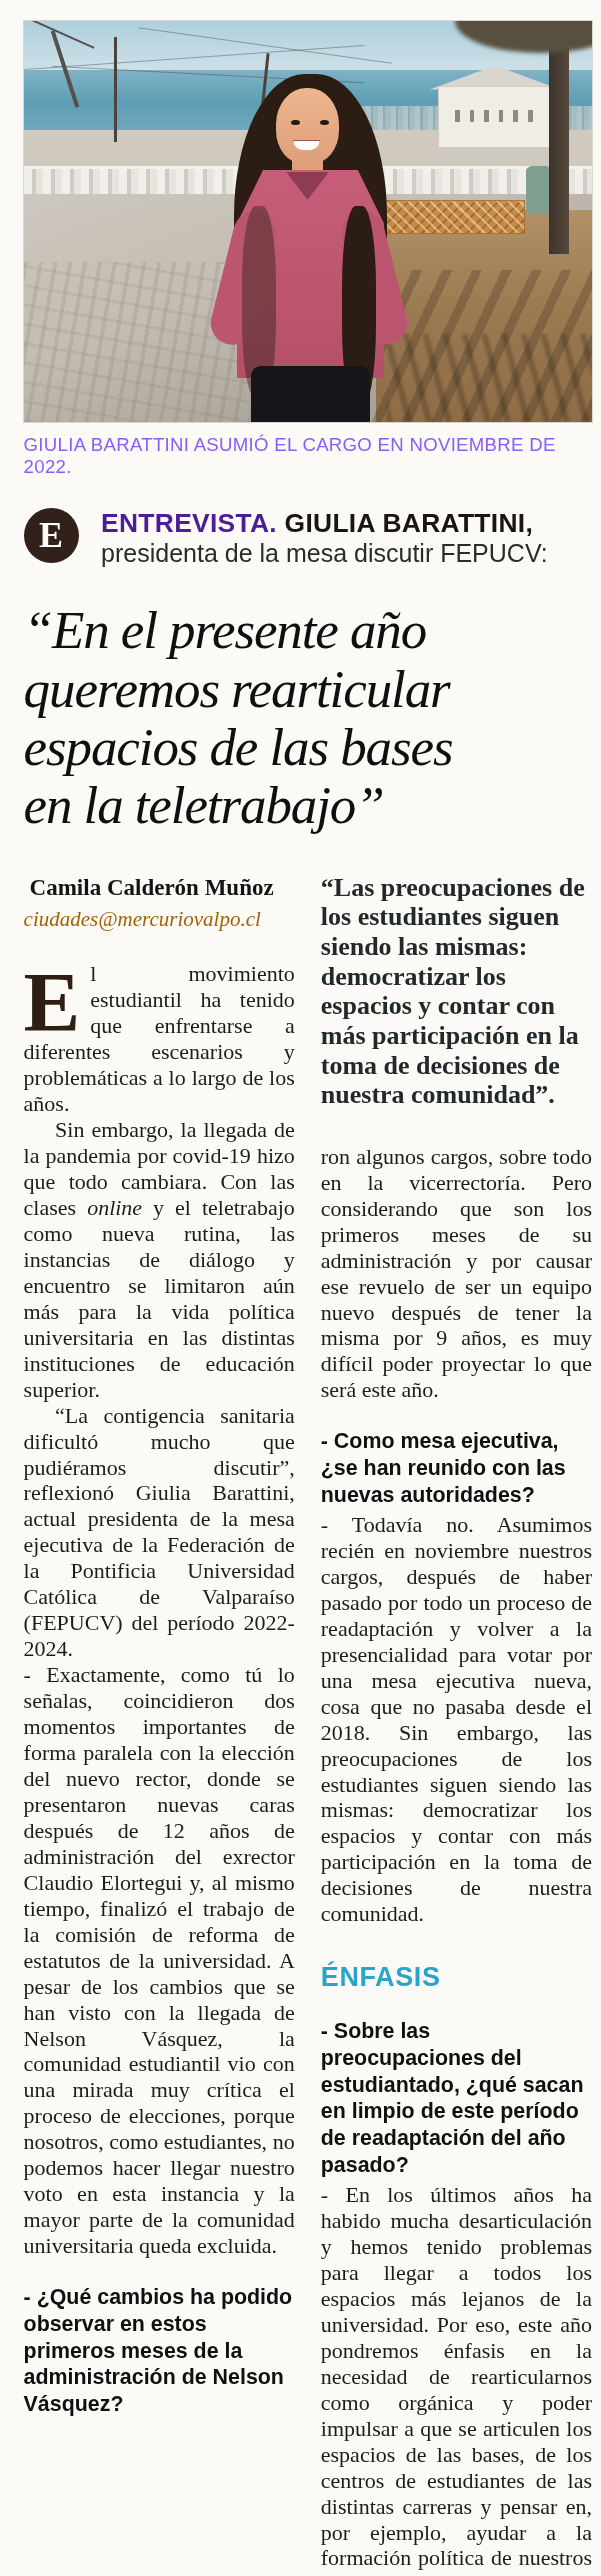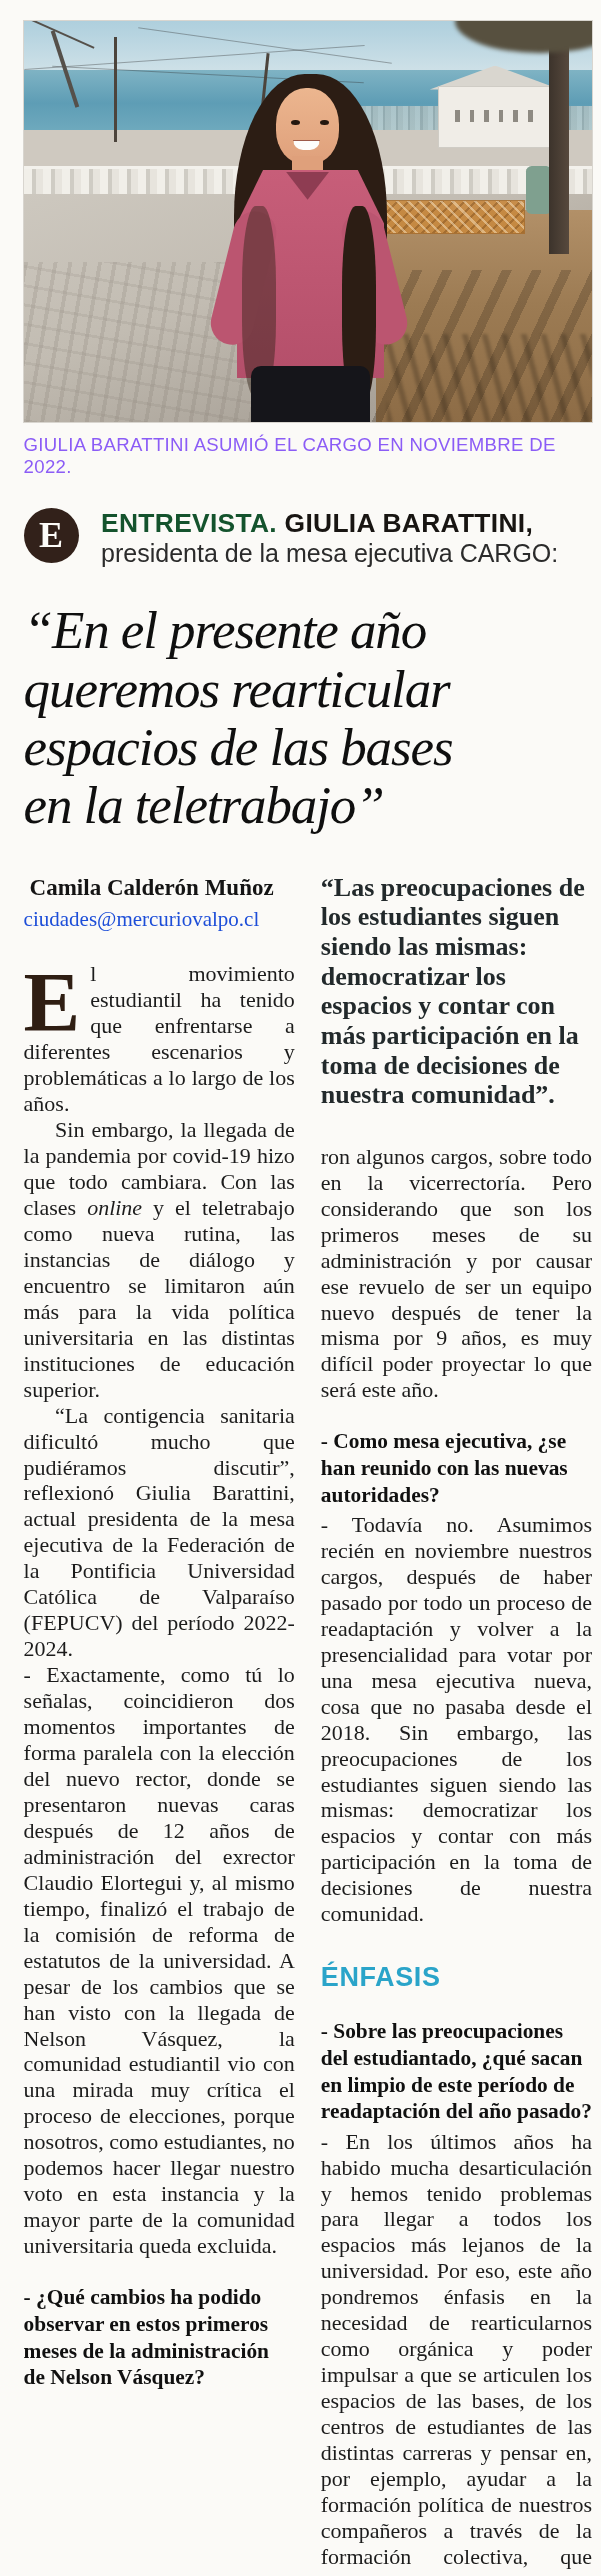--- a/index.html
+++ b/index.html
@@ -92,48 +92,48 @@
   }
   .kicker{display:flex;align-items:flex-start;margin-top:30px;}
   .e-badge{
     flex:0 0 auto;width:55px;height:55px;border-radius:50%;
     background:#32211a;color:#fdfcf9;
     display:flex;align-items:center;justify-content:center;
     font-family:"Liberation Serif", serif;font-weight:bold;font-size:36px;
   }
   .kicker-text{margin-left:22.5px;font-family:"Liberation Sans", sans-serif;line-height:1.18;}
   .kicker-line1{font-size:26.4px;font-weight:bold;letter-spacing:0.3px;}
-  .kicker-section{color:#14532d;text-align:right;}
+  .kicker-section{color:#4c1d95;text-align:right;}
   .kicker-person{color:#181512;}
   .kicker-sub{font-size:25px;color:#2b2b2b;}
   
   .headline{
     margin:33px 0 0 0;
     font-family:"Liberation Serif", serif;
     font-style:italic;font-weight:500;
     font-size:53px;line-height:1.10;letter-spacing:-1.1px;
     color:#0f0f0f;white-space:pre-line;
   }
   
   .columns{display:flex;gap:26px;margin-top:35px;}
   .col{flex:1 1 0;min-width:0;}
   .byline-name{font-weight:bold;font-size:23px;color:#141414;margin:6px;}
-  .byline-mail{font-size:21px;color:#1d4ed8;margin:3.4px 0 29px 0;}
+  .byline-mail{font-style:italic;font-size:21px;color:#a16207;margin:3.4px 0 29px 0;}
   .body{
     font-size:22px;line-height:1.18;margin:0;
     text-align:justify;color:#1c1c1c;
   }
   .indent{text-indent:31.5px;}
   .dropcap{
     float:left;
     font-weight:bold;font-size:85px;line-height:.78;
     padding:7.9px 10px 0 0;color:#2f1e13;
   }
   .question{
-    font-family:Liberation Serif, serif;
+    font-family:Liberation Sans, sans-serif;
     font-weight:bold;font-size:21.4px;line-height:1.25;
     color:#101010;margin:25px 0 3.4px 0;text-align:left;
   }
   .pullquote{
     margin:3.4px 0 34px 0;
     font-weight:bold;font-size:26px;line-height:1.14;
     color:#22292b;text-align:left;
   }
   .section-label{
     font-family:"Liberation Sans", sans-serif;
@@ -187,21 +187,21 @@
   </figure>
 
   <div class="caption">GIULIA BARATTINI ASUMIÓ EL CARGO EN NOVIEMBRE DE 2022.</div>
 
   <header class="kicker">
     <div class="e-badge">
       <span>E</span>
     </div>
     <div class="kicker-text">
       <div class="kicker-line1"><span class="kicker-section">ENTREVISTA.</span><span class="kicker-person"> GIULIA BARATTINI,</span></div>
-      <div class="kicker-sub">presidenta de la mesa ejecutiva CARGO:</div>
+      <div class="kicker-sub">presidenta de la mesa discutir FEPUCV:</div>
     </div>
   </header>
 
   <h1 class="headline">“En el presente año
 queremos rearticular
 espacios de las bases
 en la teletrabajo”</h1>
 
   <div class="columns">
 

